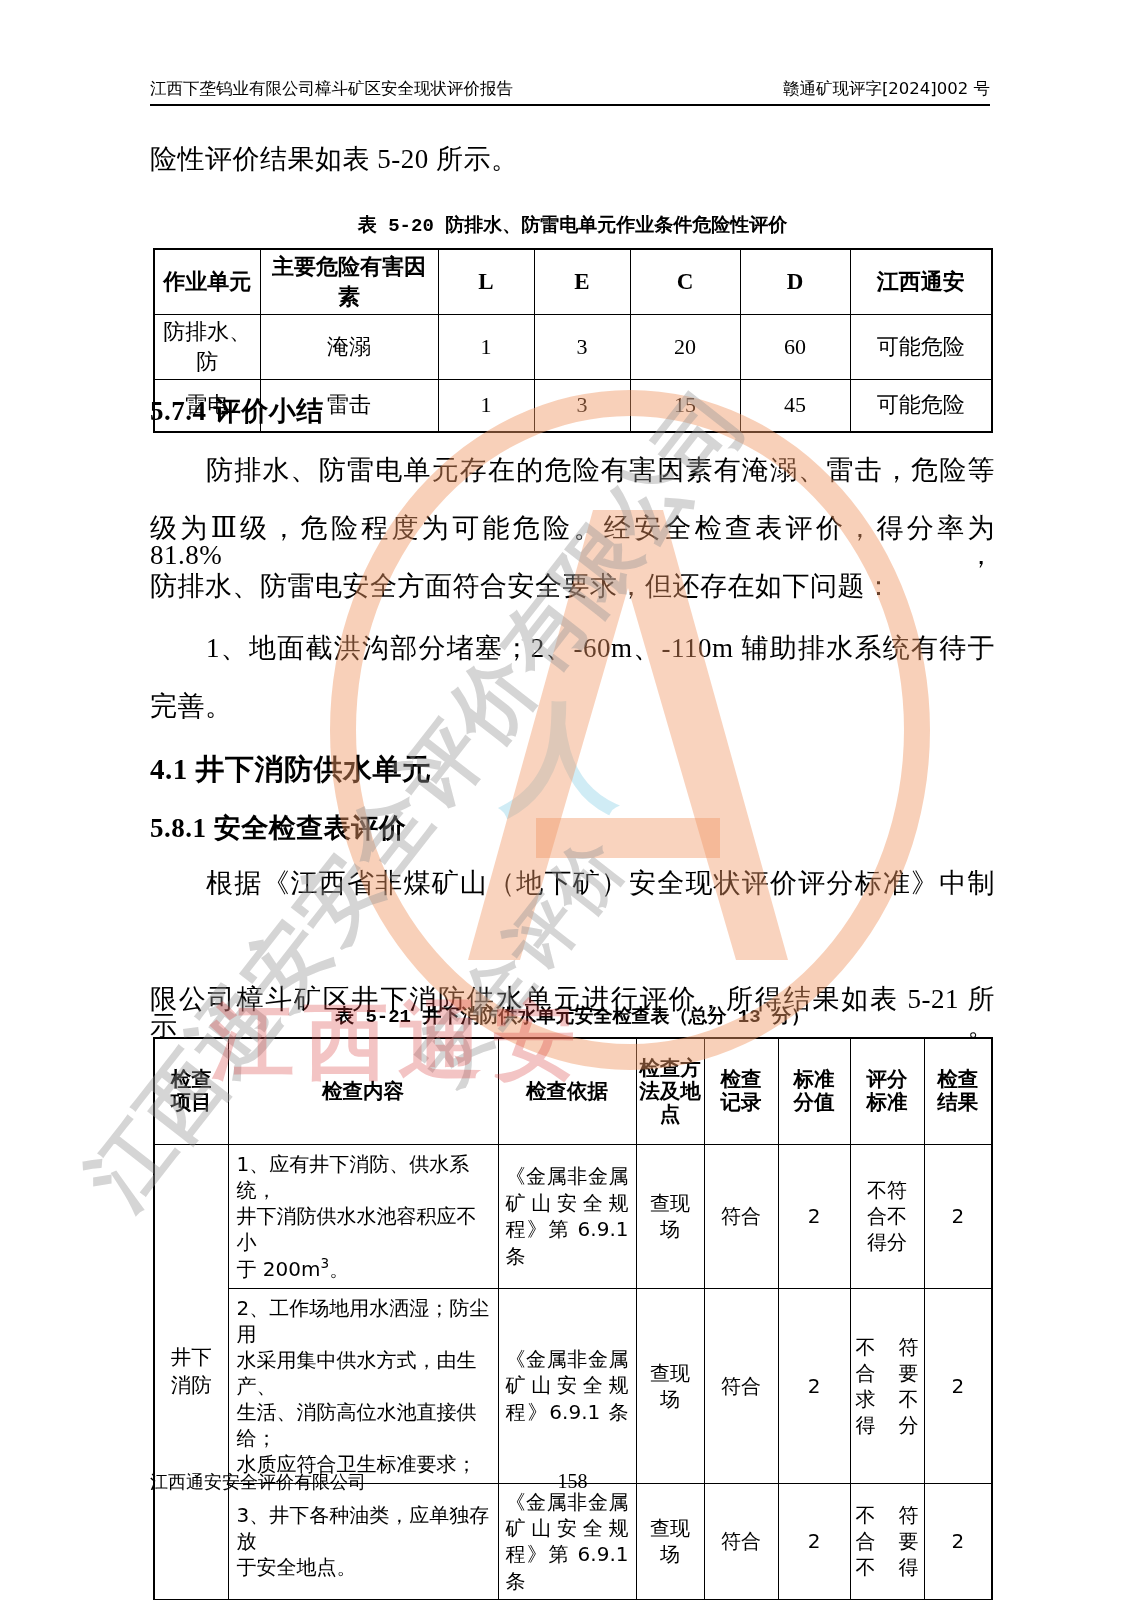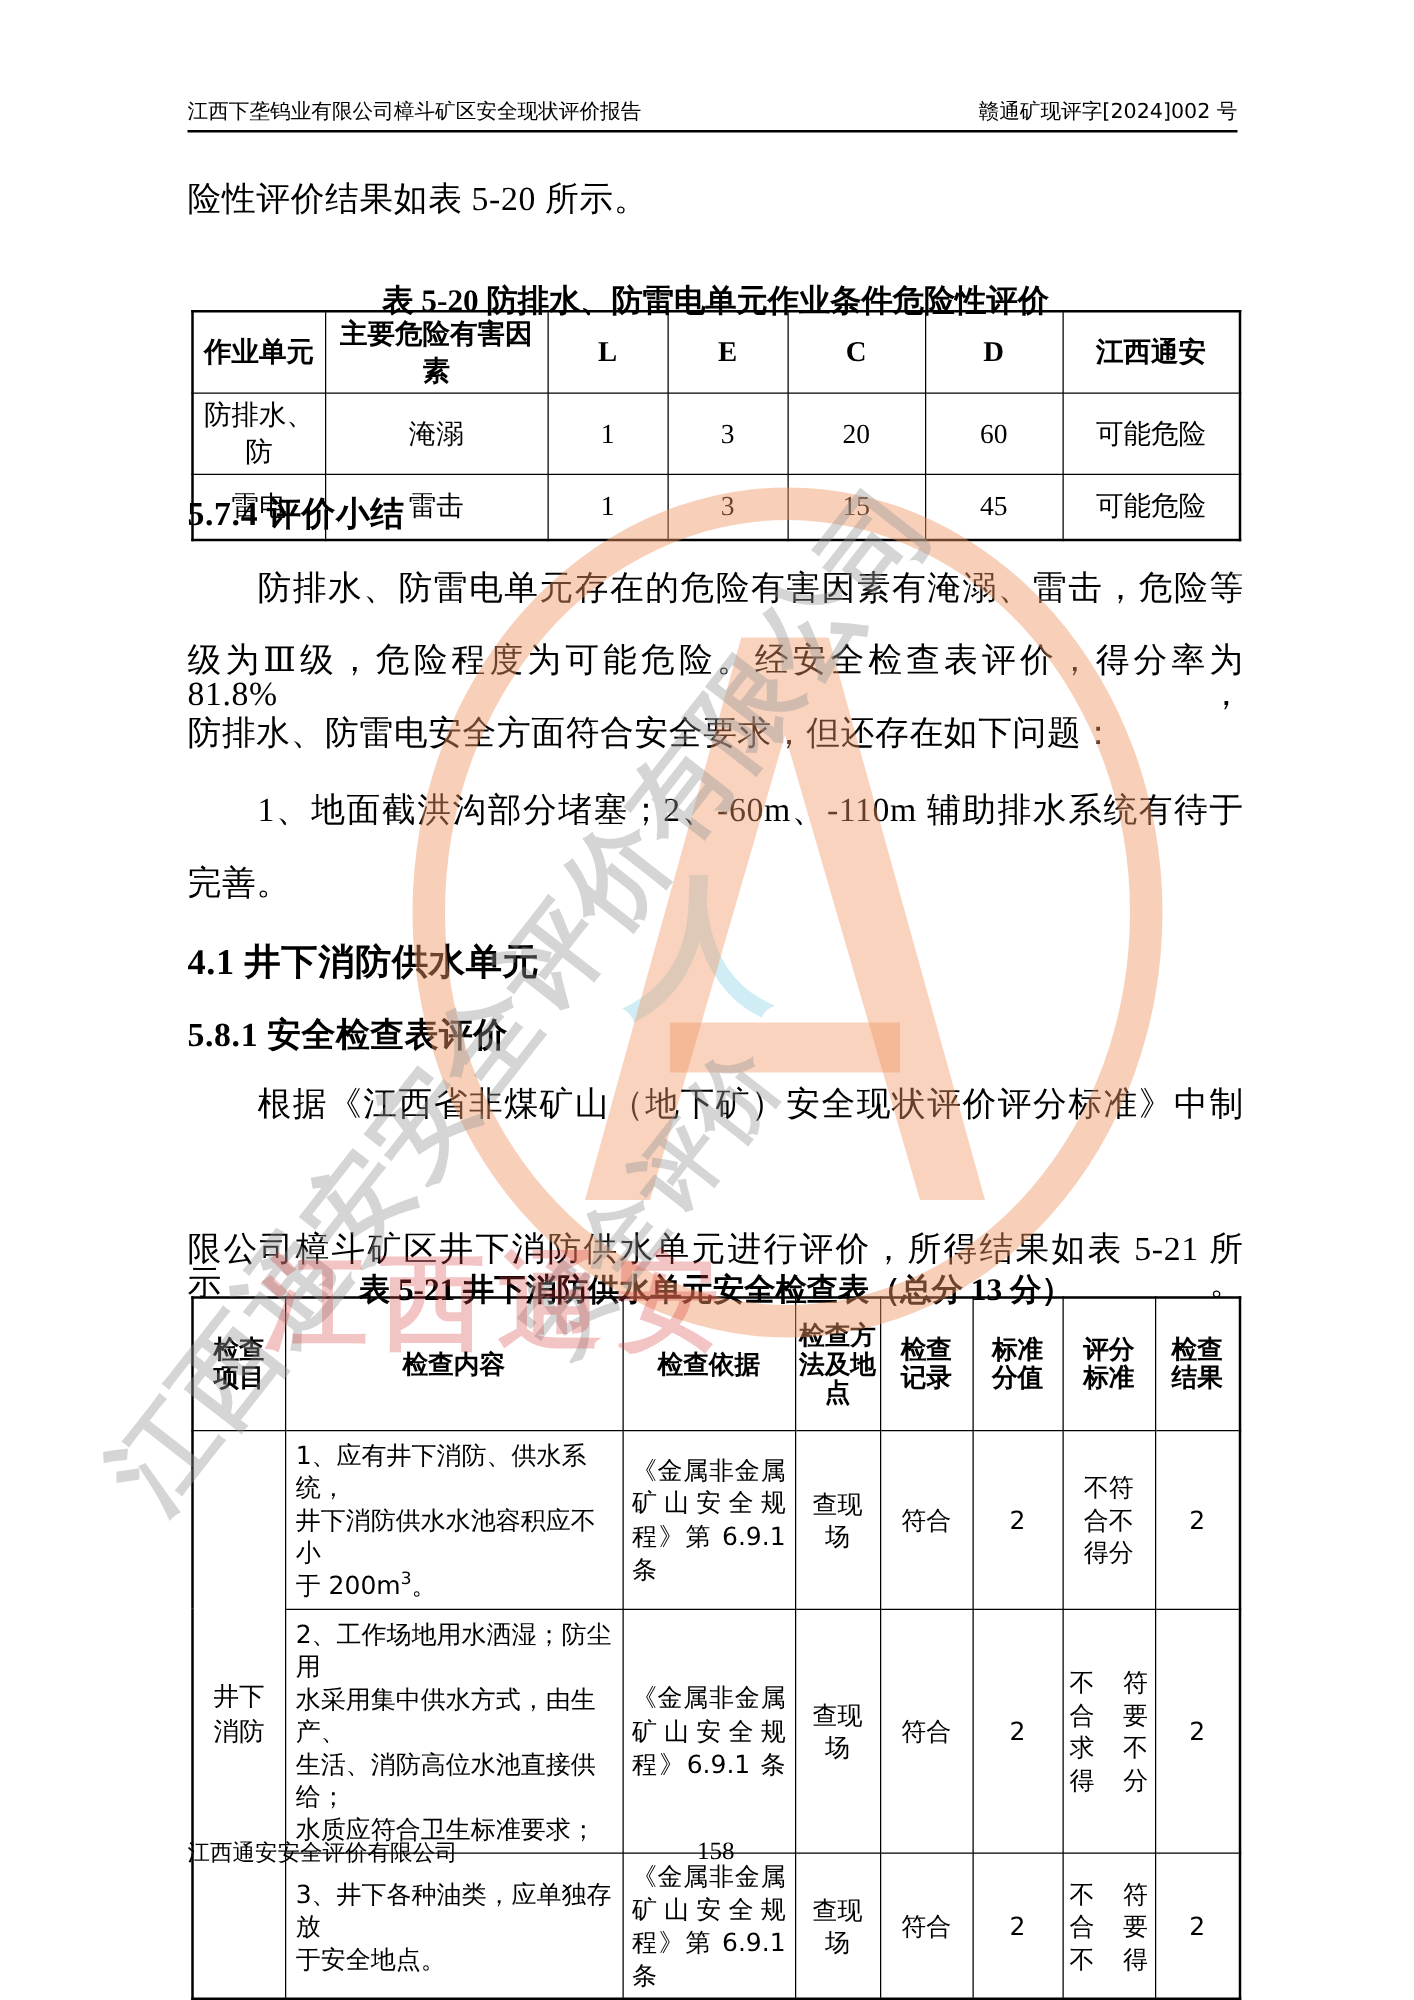--- a/index.html
+++ b/index.html
@@ -142,24 +142,23 @@
     white-space: nowrap;
   }
   .heading.big { font-size: 29px; }
 
   .tbl-caption {
     position: absolute;
     left: 150px;
     width: 845px;
     text-align: center;
     font-weight: bold;
-    font-size: 25px;
-    font-family: Liberation Serif, serif;
+    font-size: 19px;
+    font-family: Liberation Mono, monospace;
     white-space: nowrap;
-    margin-top: 12px;
   }
 
   
   table {
     position: absolute;
     border-collapse: collapse;
     table-layout: fixed;
   }
   table td, table th {
     border: 1.6px solid #000;

